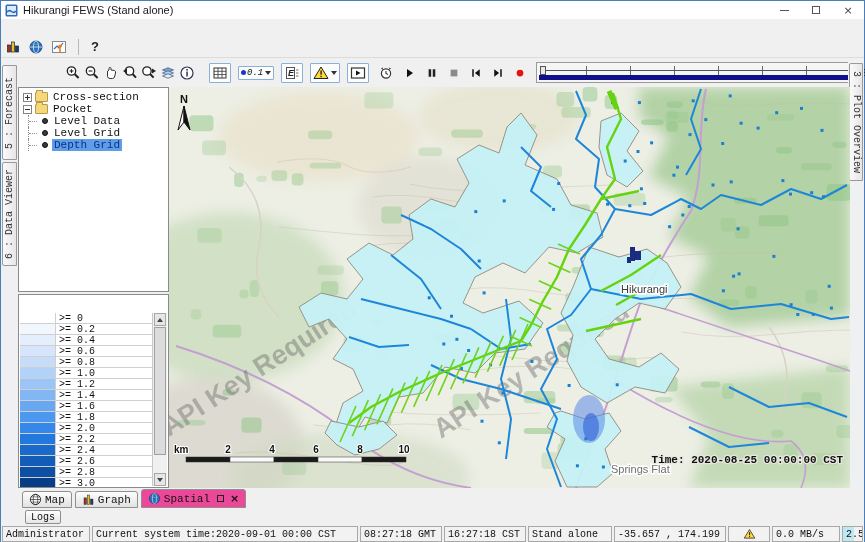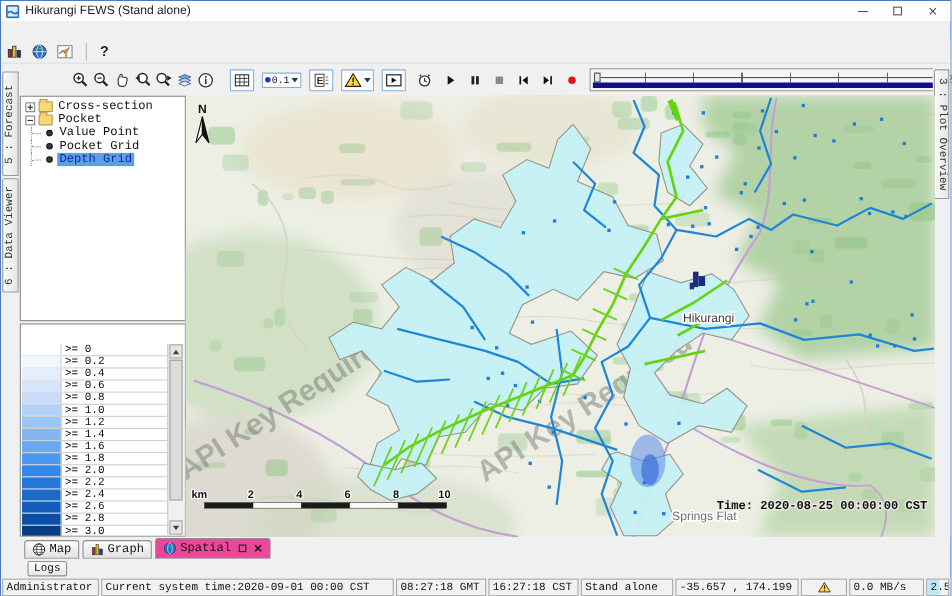--- a/index.html
+++ b/index.html
@@ -29,21 +29,21 @@
     display:flex; align-items:center; padding-left:4px; border-bottom:1px solid #dcdcdc; }
   .toolbar1 .tb-icon { margin-right:7px; }
   .tb-sep { width:1px; height:16px; background:#b8b8b8; margin:0 8px 0 4px; }
   .help-q { font-family:"Liberation Sans",sans-serif; font-weight:bold; font-size:13px; color:#222; padding:0 4px; }
 
   .toolbar2 { position:absolute; top:57px; left:17px; right:16px; height:29px; background:#f0f0f0;
     display:flex; align-items:center; padding-left:47px; }
   .tb-icon { width:16px; height:16px; flex:none; display:block; }
   .t2-group { display:flex; align-items:center; gap:3px; }
   .tbtn-boxed { border:1px solid #8ab0d8; background:#fcfdfe; display:flex; align-items:center;
-    padding:1px 2px; margin:0 2px; border-radius:1px; }
+    padding:1px 2px; margin:0 2px; border-radius:1px;font-style:italic; }
   .caret { width:0; height:0; border-left:3px solid transparent; border-right:3px solid transparent;
     border-top:4px solid #333; margin-left:2px; }
   .dot-val { font-size:9px; color:#111; display:flex; align-items:center; }
   .blue-dot { width:5px; height:5px; border-radius:50%; background:#2233cc; margin-right:1px; }
   .media { margin-left:6px; display:flex; align-items:center; gap:10px; }
 
   .timeline { margin-left:10px; width:318px; height:21px; border:1px solid #9a9a9a; background:#f5f5f5;
     position:relative; flex:none; }
   .timeline .track { position:absolute; left:5px; right:5px; top:7px; height:1px; background:#555; }
   .timeline .ticks { position:absolute; left:5px; right:5px; top:3px; height:9px;
@@ -309,26 +309,26 @@
             <span class="tree-label">Cross-section</span>
           </div>
           <div class="tree-row">
             <span class="expander minus"></span>
             <span class="folder"></span>
             <span class="tree-label">Pocket</span>
           </div>
           <div class="tree-row">
             <span class="conn"></span>
             <span class="bullet"></span>
-            <span class="tree-label">Value Point</span>
+            <span class="tree-label">Level Data</span>
           </div>
           <div class="tree-row">
             <span class="conn"></span>
             <span class="bullet"></span>
-            <span class="tree-label">Pocket Grid</span>
+            <span class="tree-label">Level Grid</span>
           </div>
           <div class="tree-row">
             <span class="conn"></span>
             <span class="bullet"></span>
             <span class="tree-label selected">Depth Grid</span>
           </div>
         </div>
       <div class="legendbox">
         <div class="legend-list" id="legendlist">
             <div class="legend-row">

